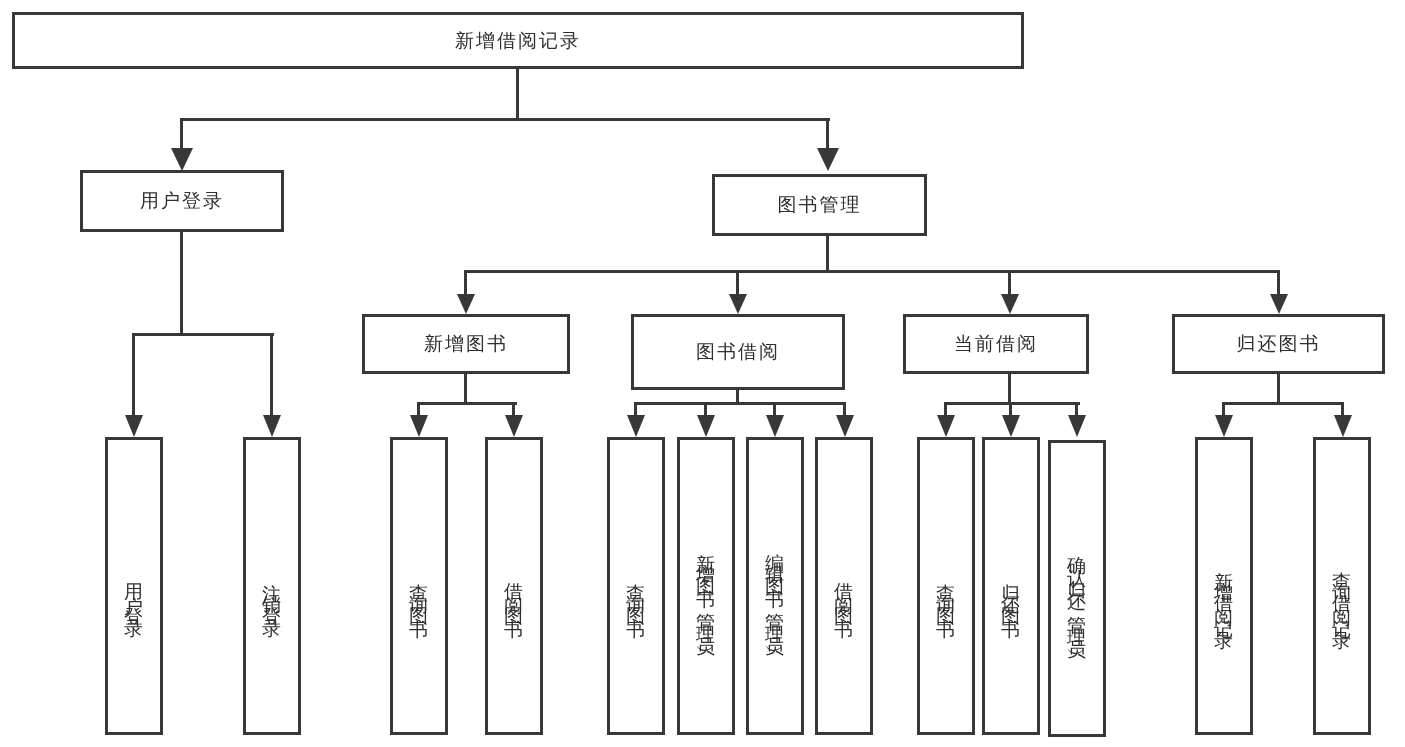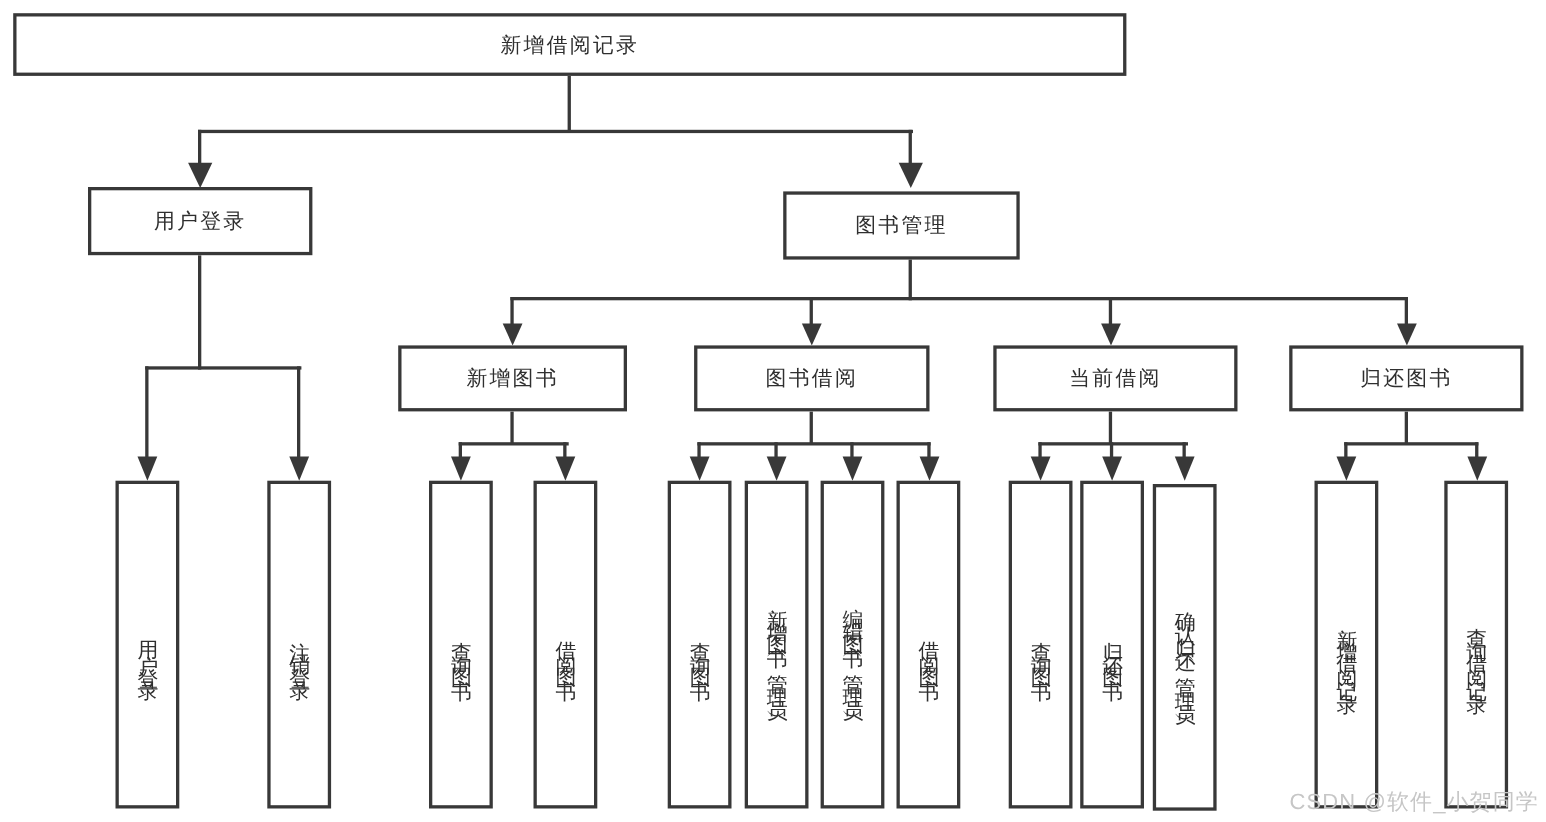--- a/index.html
+++ b/index.html
@@ -133,23 +133,23 @@
   <div class="arrow" style="left:1334px;top:415px;"></div>
 
   <div class="node" style="left:12px;top:12px;width:1012px;height:57px;font-size:19px;">新增借阅记录</div>
 
   <div class="node" style="left:80px;top:170px;width:204px;height:62px;">用户登录</div>
 
   <div class="node" style="left:712px;top:174px;width:215px;height:62px;">图书管理</div>
 
   <div class="node" style="left:362px;top:314px;width:208px;height:60px;">新增图书</div>
 
-  <div class="node" style="left:631px;top:314px;width:214px;height:60px;">图书借阅</div>
+  <div class="node" style="left:631px;top:314px;width:214px;height:76px;">图书借阅</div>
 
-  <div class="node" style="left:903px;top:314px;width:222px;height:60px;">当前借阅</div>
+  <div class="node" style="left:903px;top:314px;width:186px;height:60px;">当前借阅</div>
 
   <div class="node" style="left:1172px;top:314px;width:213px;height:60px;">归还图书</div>
 
   <div class="leaf" style="left:105px;">
     <span class="vtext">用户登录</span>
   </div>
   <div class="leaf" style="left:243px;">
     <span class="vtext">注销登录</span>
   </div>
 
@@ -183,15 +183,14 @@
     <span class="vtext">确认归还（管理员）</span>
   </div>
 
   <div class="leaf" style="left:1195px;">
     <span class="vtext">新增借阅记录</span>
   </div>
   <div class="leaf" style="left:1313px;">
     <span class="vtext">查询借阅记录</span>
   </div>
 
-  <div id="watermark">CSDN @软件_小贺同学</div>
 
 </div>
 
 </body></html>

